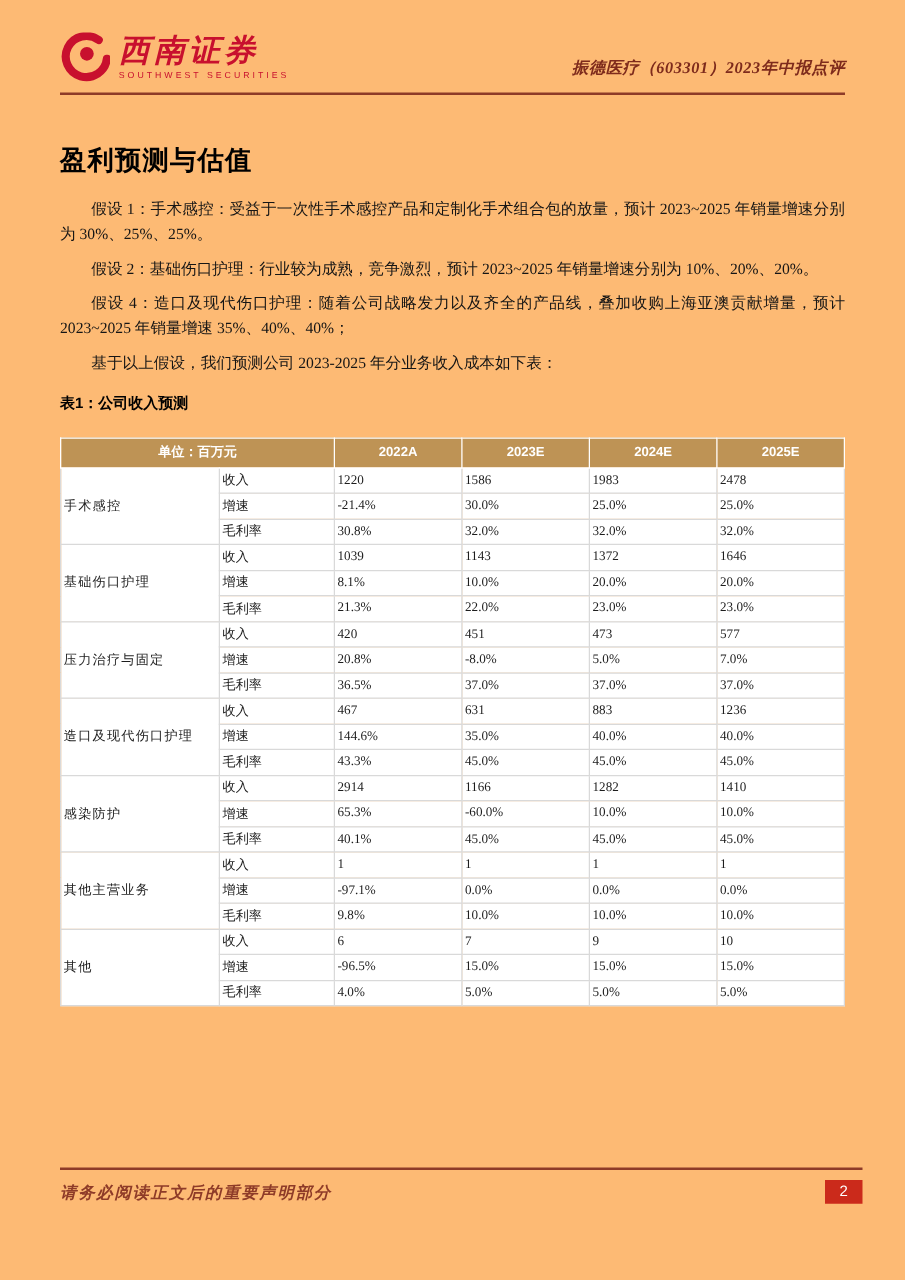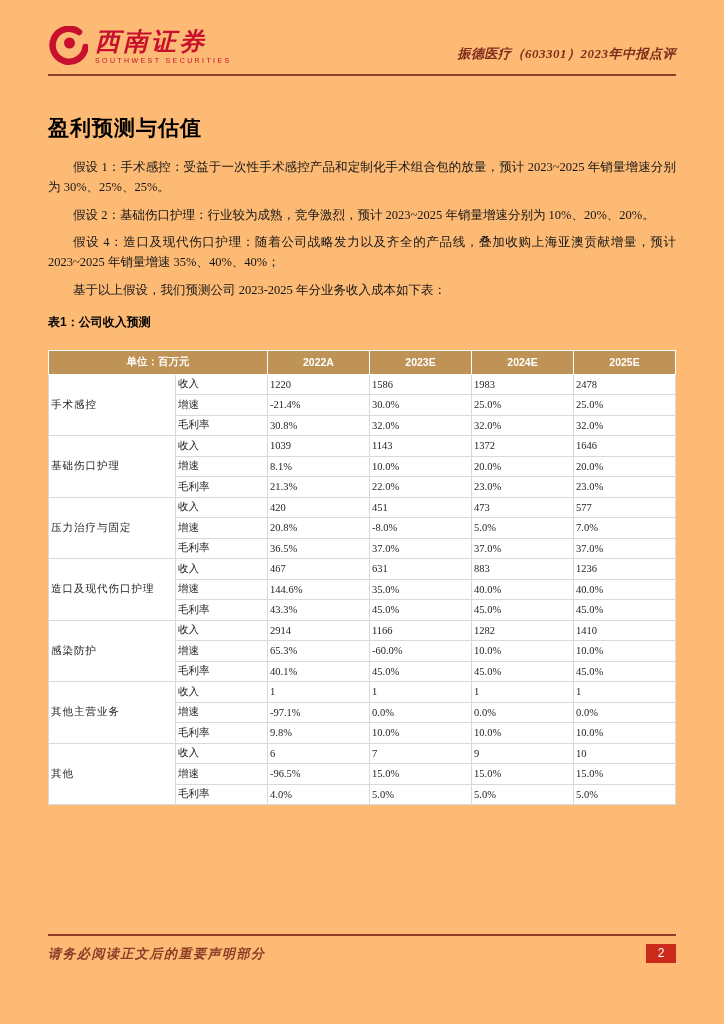--- a/index.html
+++ b/index.html
@@ -63,21 +63,21 @@
     padding: 4.5px 2px; border: 1px solid #fff;
     font-family: "Liberation Sans", "DejaVu Sans", sans-serif;
   }
   table.fc tbody td {
     border: 1px solid #D9D9D9; padding: 2px; height: 15.5px;
     color: #1d1d1d; background: #fff; vertical-align: middle;
   }
   table.fc td.cat { letter-spacing: 1px; }
   
   .ftr {
-    position: absolute; left: 48px; right: 48px; top: 934px;
+    position: absolute; left: 48px; right: 34px; top: 934px;
     border-top: 2.5px solid #8E3B28;
     padding-top: 8px;
     display: flex; justify-content: space-between; align-items: center;
   }
   .disc {
     color: #8E3B28; font-weight: bold; font-style: italic;
     font-size: 13px; letter-spacing: 1.5px;
   }
   .pno {
     background: #CB2A1B; color: #fff; width: 30px; height: 19px;

